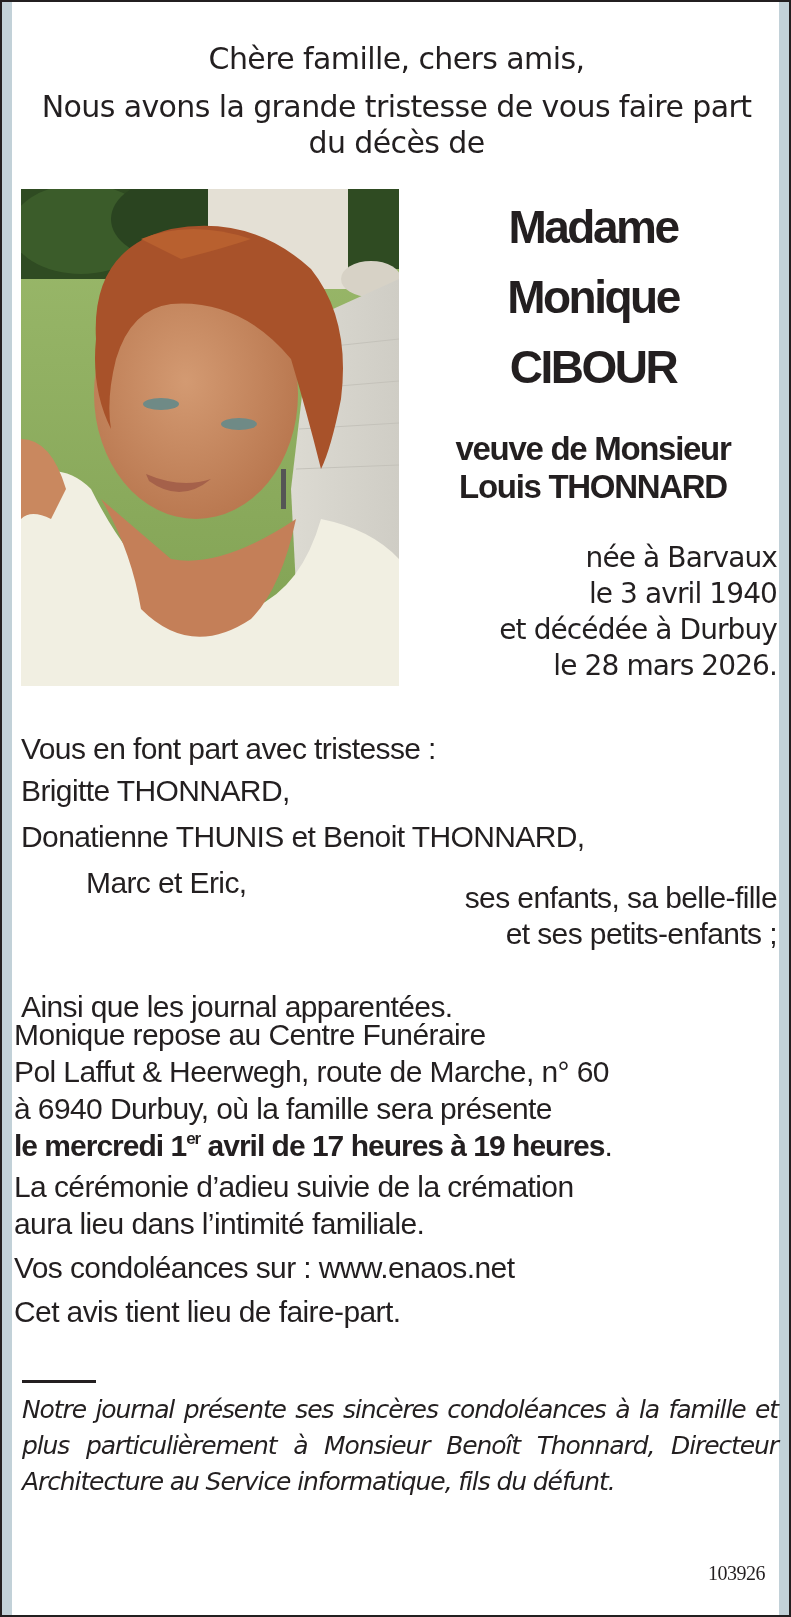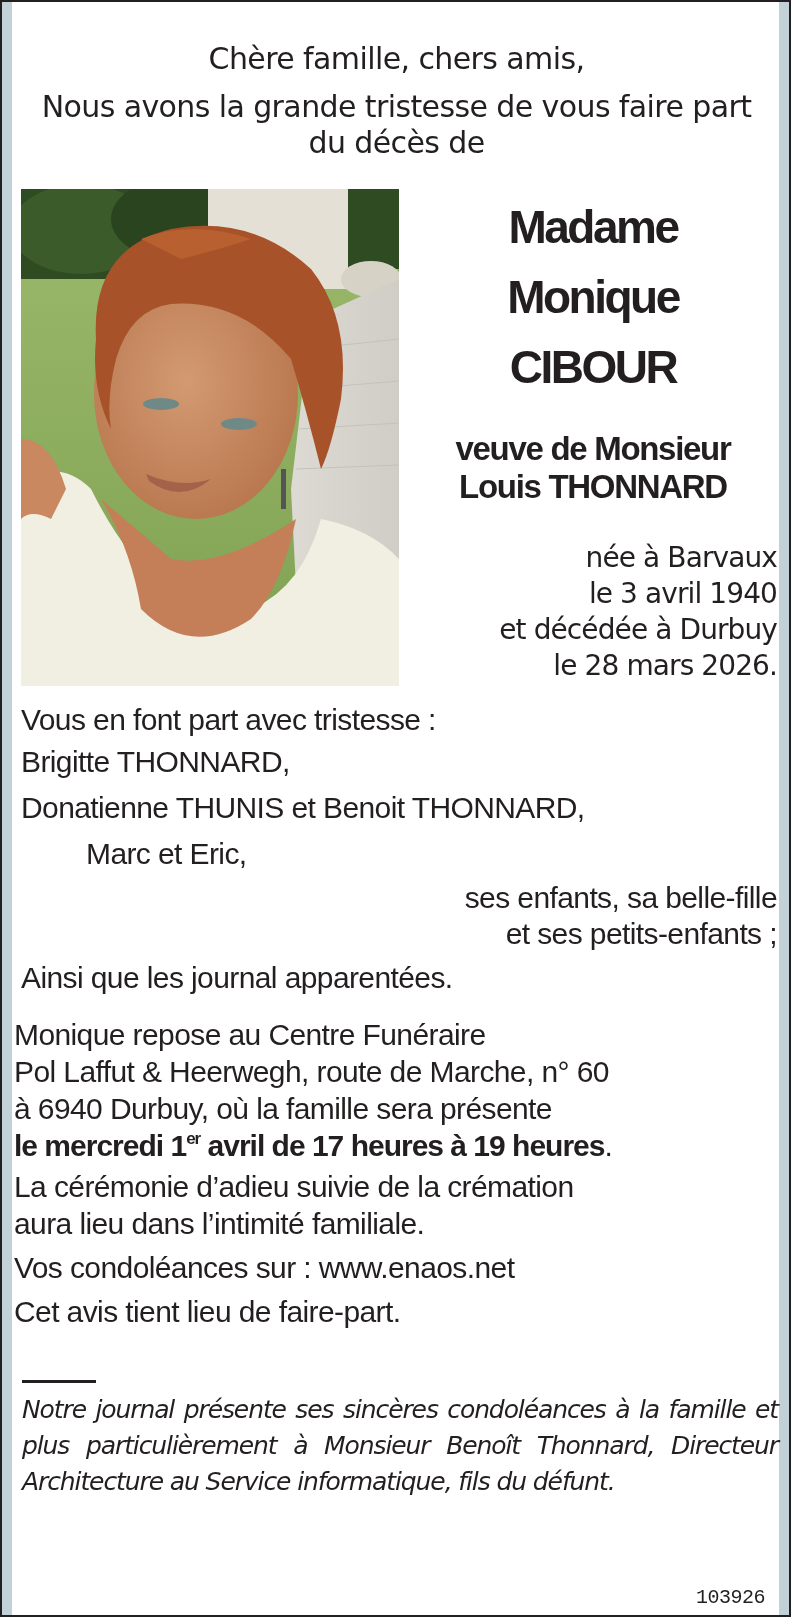--- a/index.html
+++ b/index.html
@@ -26,31 +26,31 @@
     background: #8fa86a;
   }
   .photo svg { display: block; }
 
   .namebox { position: absolute; left: 395px; top: 190px; width: 368px; text-align: center; }
   .name-line { font-family: "Liberation Sans", sans-serif; font-weight: bold; font-size: 46px; line-height: 70px; letter-spacing: -2.5px; color: #231f20; }
   .widow { position: absolute; left: 395px; top: 428px; width: 368px; text-align: center; font-family: "Liberation Sans", sans-serif; font-weight: bold; font-size: 33px; line-height: 38px; letter-spacing: -1.3px; }
   .dates { position: absolute; left: 395px; top: 538px; width: 368px; text-align: right; font-family: "DejaVu Sans", sans-serif; font-size: 28px; line-height: 36px; letter-spacing: -0.9px; }
 
   .mourners { position: absolute; left: 7px; top: 700px; width: 756px; font-family: "Liberation Sans", sans-serif; font-size: 30px; letter-spacing: -0.6px; }
-  .m-line { position: absolute; left: 0; white-space: nowrap; line-height: 36px; }
+  .m-line { position: absolute; left: 0; white-space: nowrap; line-height: 36px; margin-top: 29px; }
   .m-right { position: absolute; right: 0; white-space: nowrap; line-height: 36px; text-align: right; }
 
   .centered { position: absolute; left: 0; width: 765px; text-align: left; font-family: "Liberation Sans", sans-serif; font-size: 30px; line-height: 37px; letter-spacing: -0.6px; }
   .bold { font-weight: bold; letter-spacing: -1px; margin-top: 20px; }
   sup { font-size: 17px; line-height: 0; vertical-align: 12px; }
 
   .rule { position: absolute; left: 8px; top: 1378px; width: 74px; height: 3px; background: #231f20; }
   .note { position: absolute; left: 8px; top: 1390px; width: 756px; font-family: "DejaVu Sans", sans-serif; font-style: italic; font-size: 25px; line-height: 36px; letter-spacing: -1.1px; text-align: justify; text-align-last: left; }
 
-  .ref { position: absolute; right: 14px; top: 1560px; font-family: Liberation Mono, monospace; font-size: 20px; letter-spacing: -0.5px; margin-top: 24px; }
+  .ref { position: absolute; right: 14px; top: 1560px; font-family: Liberation Serif, serif; font-size: 20px; letter-spacing: -0.5px; }
 </style>
 </head>
 <body>
 
 <div class="frame">
   <div class="band-left"></div>
   <div class="band-right"></div>
 
   <div class="content">
 

